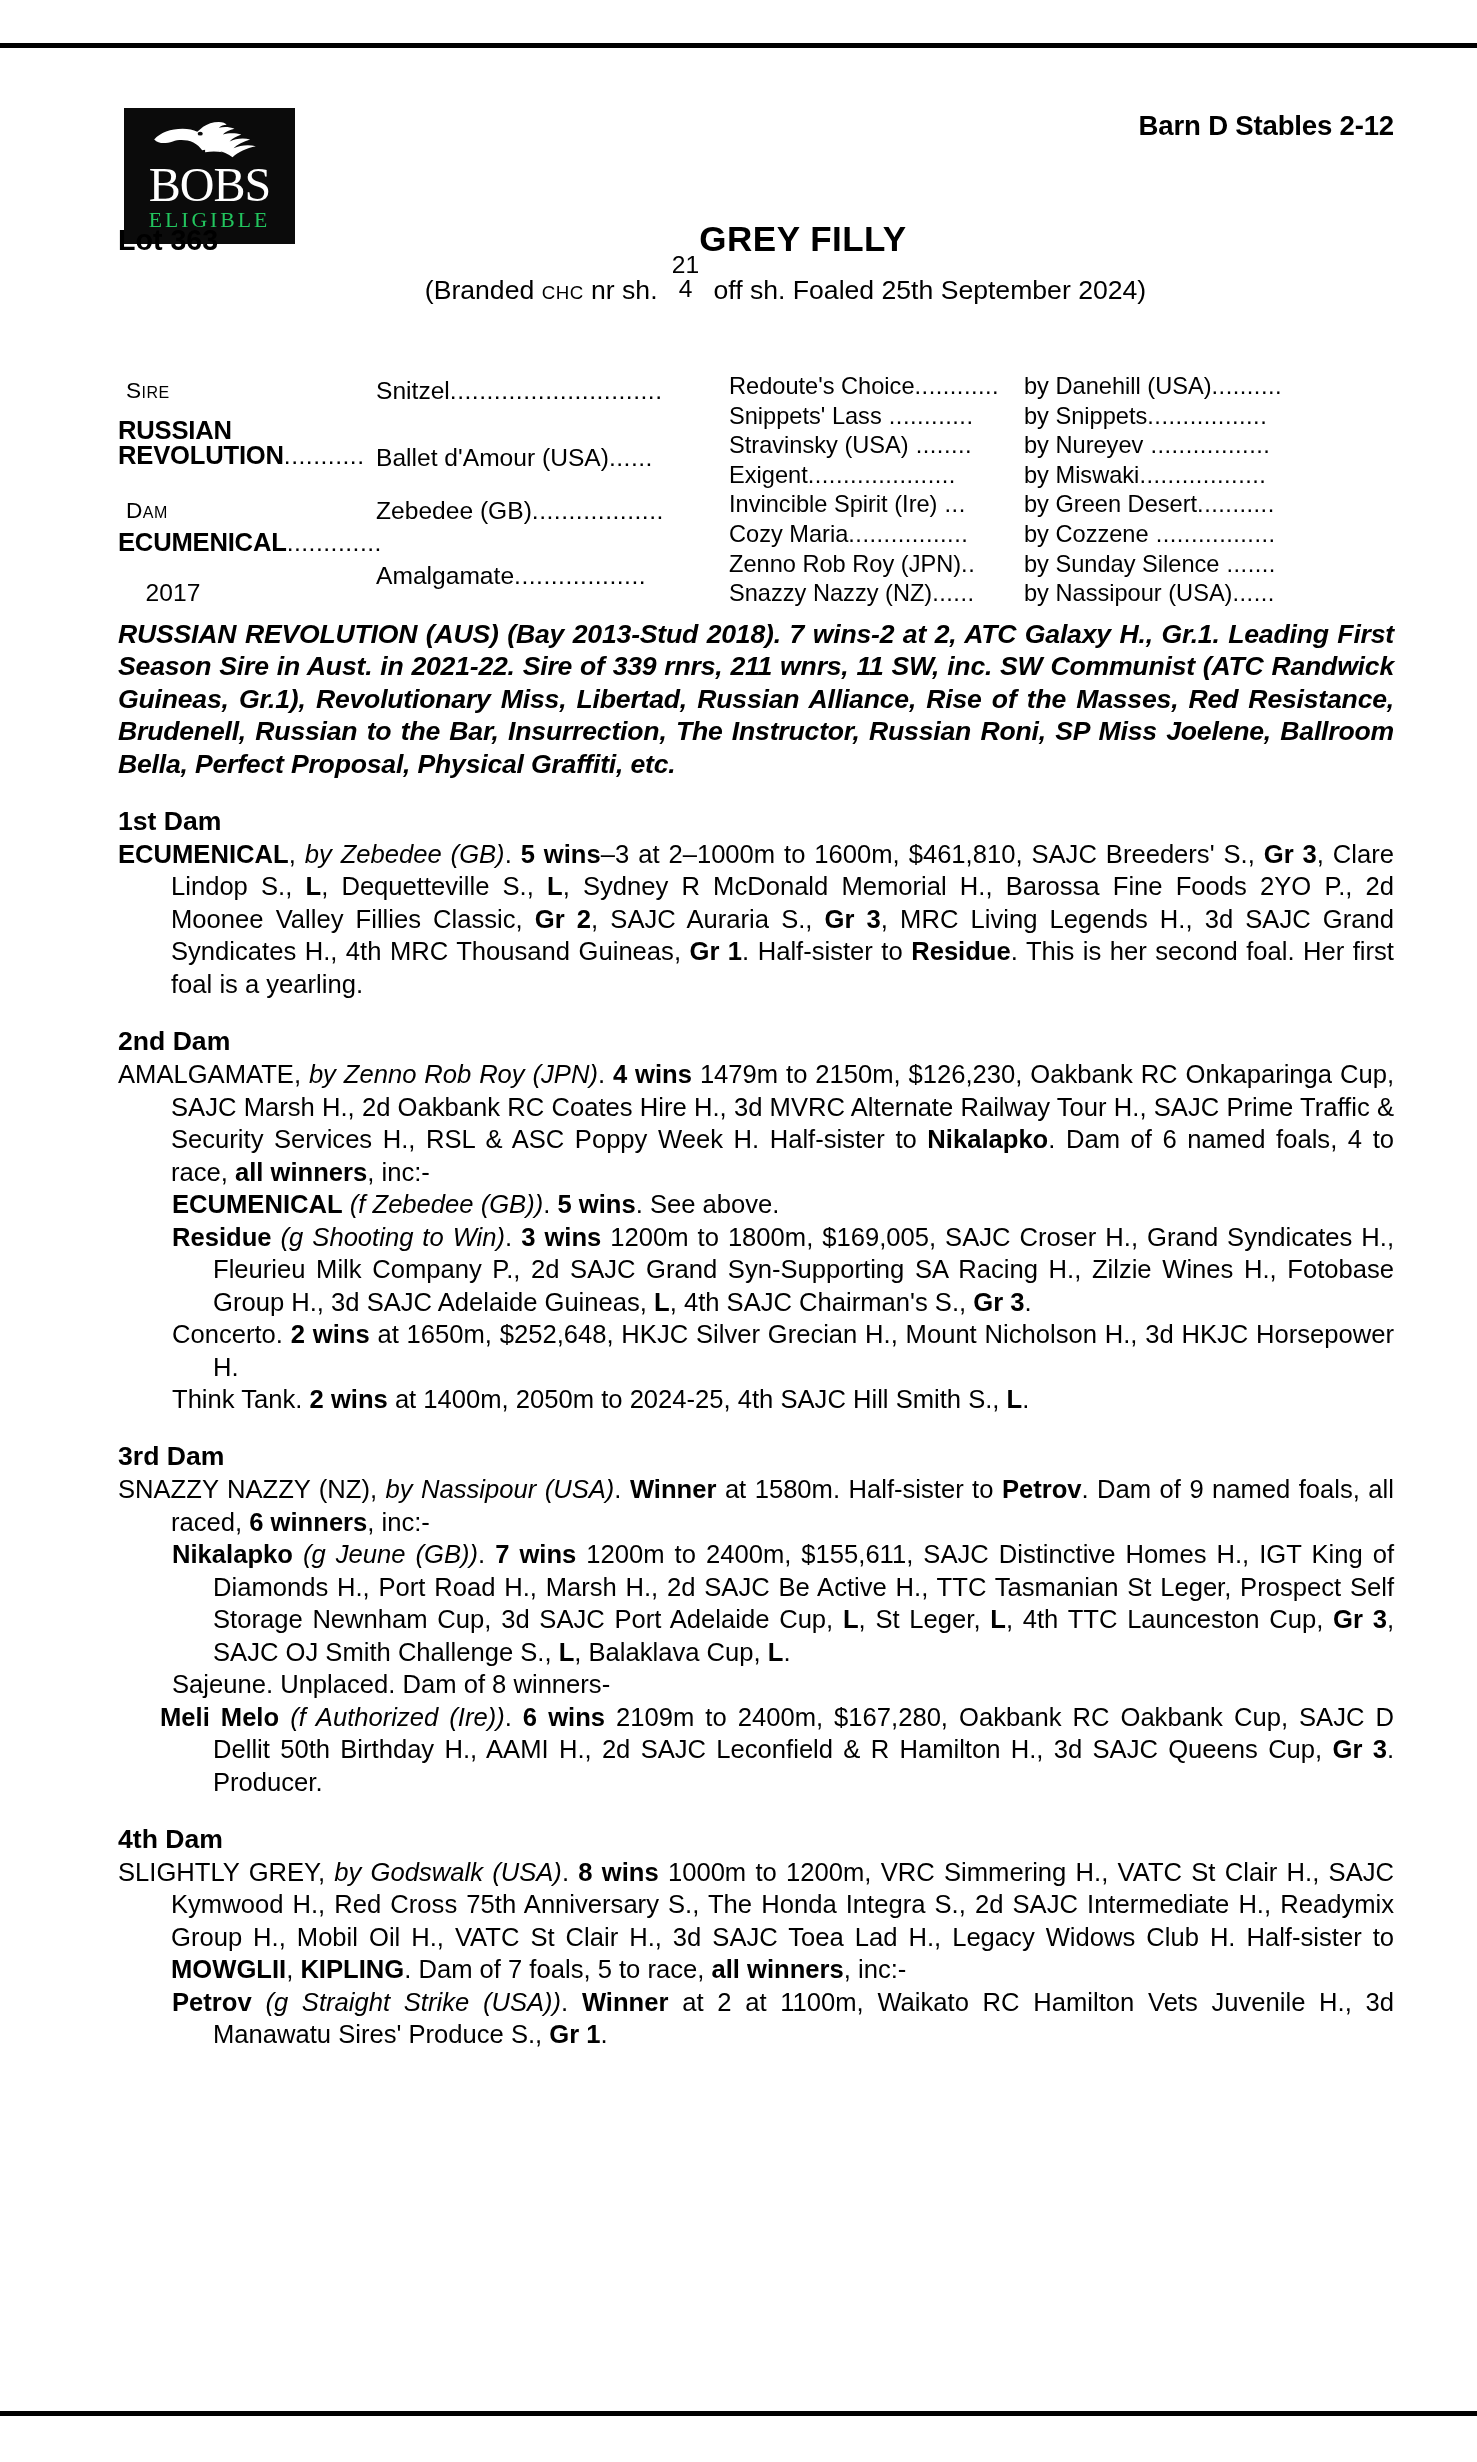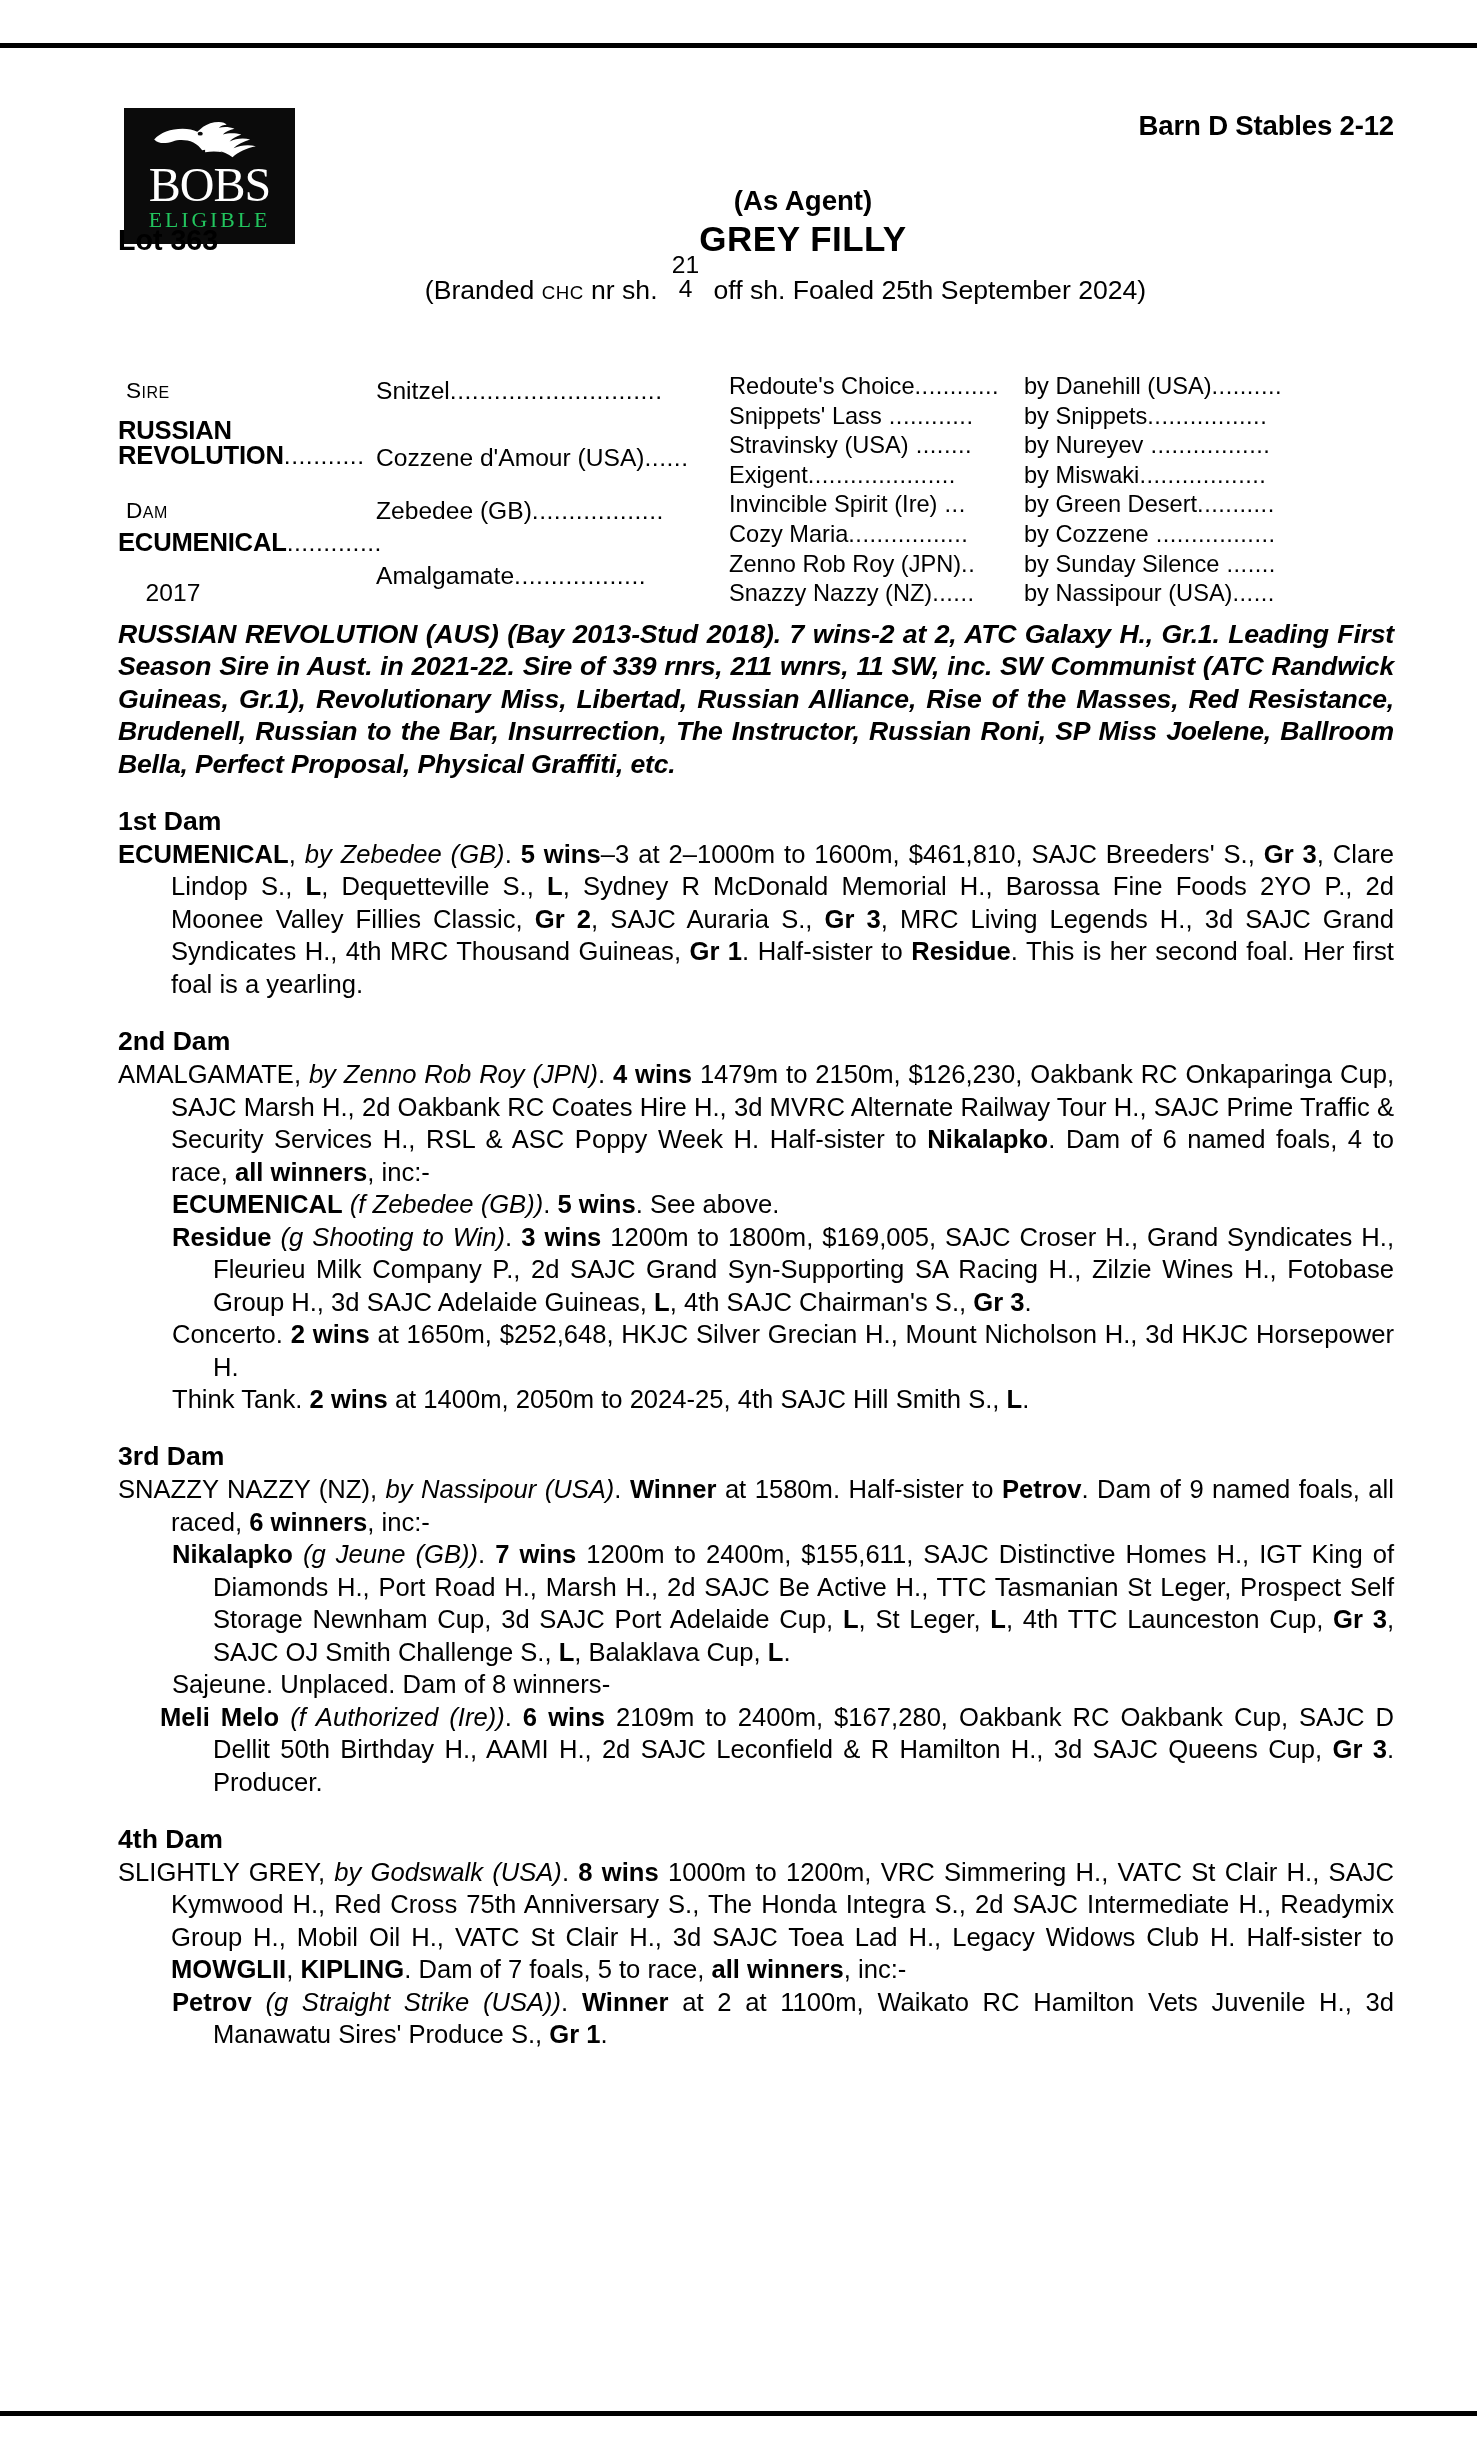--- a/index.html
+++ b/index.html
@@ -271,21 +271,20 @@
           <path fill="#ffffff" d="M8 24 C14 17 25 13 37 13 C43 13 48 14 52 16 L58 11 C62 8 68 6 74 6 C78 6 81 7 82 9 C79 9 76 10 74 12 C79 11 85 11 90 13 C85 14 81 16 78 19 C84 17 91 17 97 19 C92 21 88 23 85 26 C91 23 99 22 106 24 C99 26 93 29 89 33 C96 30 104 29 112 31 C102 33 94 37 88 42 C84 39 78 36 71 35 C66 34 61 34 57 35 C55 32 52 29 48 27 C41 24 33 24 27 26 C20 28 13 29 8 24 Z"></path>
           <ellipse cx="55" cy="18" rx="2.6" ry="1.9" fill="#0b0b0b"></ellipse>
           <path fill="#ffffff" d="M62 25 C68 24 75 25 80 28 C74 28 68 29 63 31 Z"></path>
           <path fill="#ffffff" d="M60 32 C66 32 73 34 78 37 C72 36 66 36 60 37 Z"></path>
         </svg>
         <div class="bobs">BOBS</div>
         <div class="elig">ELIGIBLE</div>
       </div>
 
       <div class="barn">Barn D Stables 2-12</div>
-      <div class="agent">(As Agent)</div>
       <div class="lot">Lot 363</div>
       <div class="sexline">GREY FILLY</div>
 
       <div class="brandline">
         <span>(Branded</span>
         <span class="smallcaps">CHC</span>
         <span>nr sh.</span>
         <span class="frac"><span class="num">21</span><span class="den">4</span></span>
         <span>off sh. Foaled 25th September 2024)</span>
       </div>
@@ -298,21 +297,21 @@
         <div class="sire-a-2 nm-bold">RUSSIAN</div>
         <div class="sire-a-3"><span class="nm-bold">REVOLUTION</span><span class="dots">...........</span></div>
 
         <div class="dam-a-1 lbl">Dam</div>
         <div class="dam-a-2"><span class="nm-bold">ECUMENICAL</span><span class="dots">.............</span></div>
         <div class="dam-a-3 yr">2017</div>
       </div>
 
       <div class="col-b">
         <div class="b-1"><span>Snitzel</span><span class="dots">.............................</span></div>
-        <div class="b-2"><span>Cozzene d'Amour (USA)</span><span class="dots">......</span></div>
+        <div class="b-2"><span>Ballet d'Amour (USA)</span><span class="dots">......</span></div>
         <div class="b-3"><span>Zebedee (GB)</span><span class="dots">..................</span></div>
         <div class="b-4"><span>Amalgamate</span><span class="dots">..................</span></div>
       </div>
 
       <div class="col-c">
         <div class="crow"><span>Redoute's Choice</span><span class="dots">............</span></div>
         <div class="crow"><span>Snippets' Lass</span><span class="dots"> ............</span></div>
         <div class="crow"><span>Stravinsky (USA)</span><span class="dots"> ........</span></div>
         <div class="crow"><span>Exigent</span><span class="dots">.....................</span></div>
         <div class="crow"><span>Invincible Spirit (Ire)</span><span class="dots"> ...</span></div>

